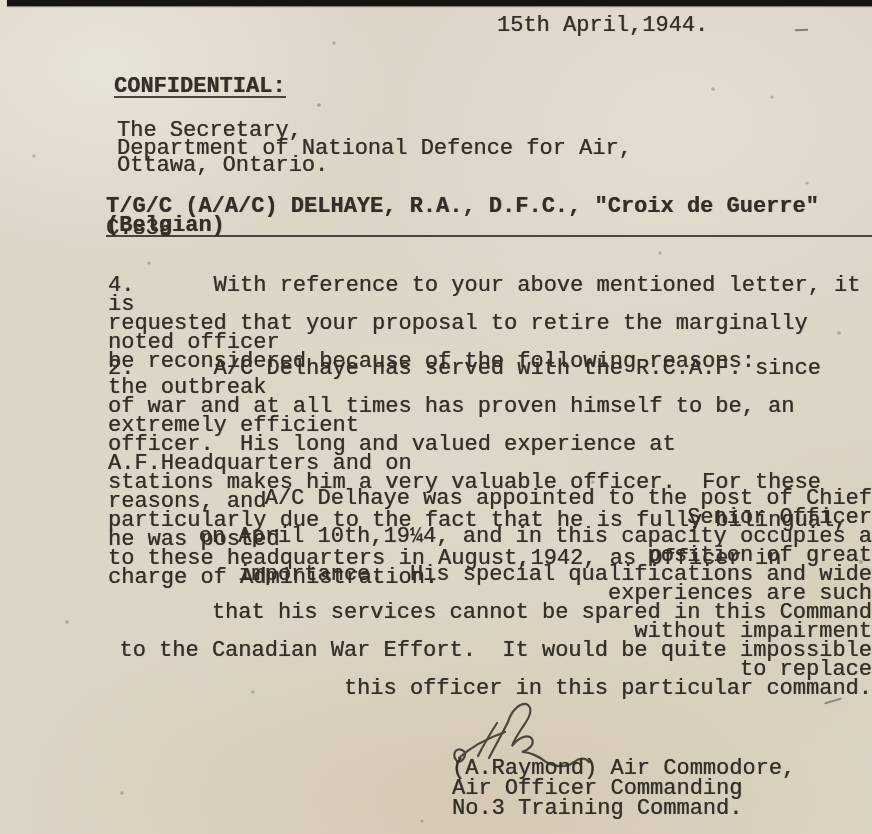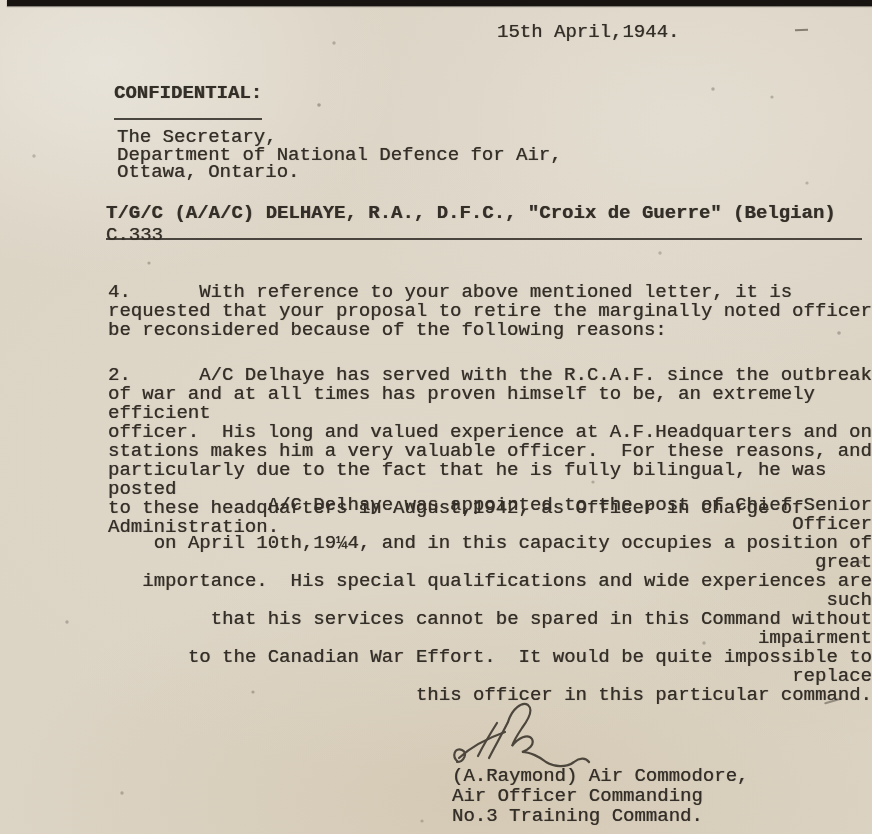--- a/index.html
+++ b/index.html
@@ -21,35 +21,34 @@
   .scan-band {
     position: absolute;
     top: 0; left: 7px; right: 0;
     height: 6px;
     background: var(--edge, #171412);
     box-shadow: 0 1px 1px rgba(23,20,18,0.45);
   }
   .txt {
     position: absolute;
     white-space: pre-wrap;
-    font-size: 19px;
+    font-size: 22px;
     line-height: 19px;
     letter-spacing: 0px;
     text-shadow: 0.4px 0.4px 0.7px rgba(51,46,39,0.55), -0.2px 0 0.4px rgba(51,46,39,0.35);
-    margin-top: 7px;
   }
   .date        { top: 16px;  left: 497px; }
   .classification {
     top: 77px; left: 114px;
     font-weight: 700;
   }
   .classification .u, .subject .u {
     display: inline-block;
     border-bottom: 2px solid rgba(47,42,36,0.85);
-    padding-bottom: 15px;
+    padding-bottom: 0;
   }
   .recipient   { top: 122px; left: 117px; line-height: 17.5px; }
   .subject     { top: 197px; left: 106px; font-weight: 700; }
   .subject .u  { padding-right: 26px; }
   .filenumber  { top: 219px; left: 106px; font-weight: 400; }
   .para1       { top: 276px; left: 108px; }
   .para2       { top: 359px; left: 108px; }
   .para2b      { top: 489px; left: 108px; text-align: right; }
   .para3       { top: 621px; left: 108px; }
   .sigblock    { top: 759px; left: 452px; line-height: 20px; }

